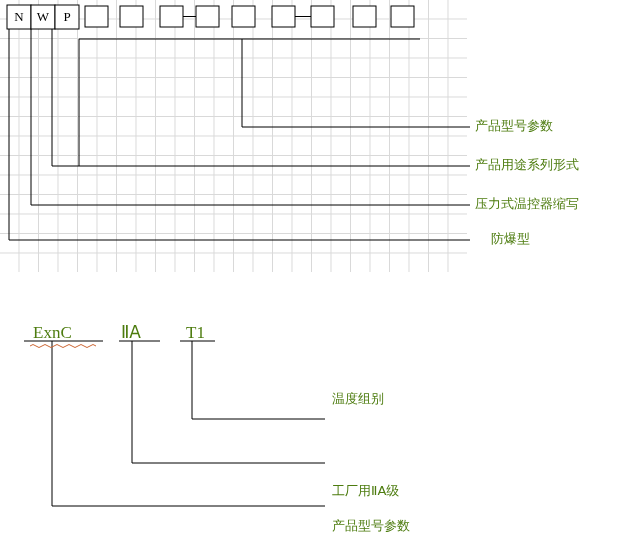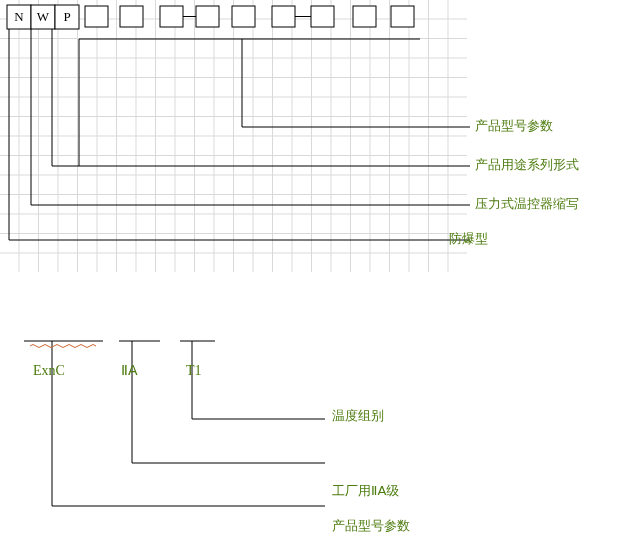--- a/index.html
+++ b/index.html
@@ -58,23 +58,22 @@
     position: absolute;
     font-size: 13px;
     text-align: center;
     color: #000;
   }
   .legend-cn {
     font-family: "DejaVu Sans", sans-serif;
     font-size: 13px;
   }
   .bigcode {
-    font-size: 14px;
+    font-size: 17px;
     font-family: "Liberation Serif", serif;
-    margin-top: 40px;
   }
   .bigcode-cn {
     font-family: "DejaVu Sans", sans-serif;
     text-align: right;
   }
 </style>
 </head>
 <body>
 
 <div class="stage">
@@ -142,23 +141,23 @@
   <div class="code-cell" style="left:196px; top:9px; width:23px;"></div>
   <div class="code-cell" style="left:232px; top:9px; width:23px;"></div>
   <div class="code-cell" style="left:272px; top:9px; width:23px;"></div>
   <div class="code-cell" style="left:311px; top:9px; width:23px;"></div>
   <div class="code-cell" style="left:353px; top:9px; width:23px;"></div>
   <div class="code-cell" style="left:391px; top:9px; width:23px;"></div>
 
   <div class="lbl legend-cn" style="left:475px; top:118px;">产品型号参数</div>
   <div class="lbl legend-cn" style="left:475px; top:196px;">压力式温控器缩写</div>
   <div class="lbl legend-cn" style="left:475px; top:157px;">产品用途系列形式</div>
-  <div class="lbl legend-cn" style="left:449px; top:231px;">防爆型</div>
+  <div class="lbl legend-cn" style="left:491px; top:231px;">防爆型</div>
 
   <div class="lbl bigcode" style="left:33px; top:322px;">ExnC</div>
   <div class="lbl bigcode bigcode-cn" style="left:121px; top:322px;">ⅡA</div>
   <div class="lbl bigcode" style="left:186px; top:322px;">T1</div>
 
-  <div class="lbl legend-cn" style="left:332px; top:408px;">温度组别</div>
+  <div class="lbl legend-cn" style="left:332px; top:392px;font-family:Liberation Mono, monospace;">温度组别</div>
   <div class="lbl legend-cn" style="left:332px; top:454px;margin-top:29px;">工厂用ⅡA级</div>
   <div class="lbl legend-cn" style="left:332px; top:518px;">产品型号参数</div>
 
 </div>
 
 </body></html>

